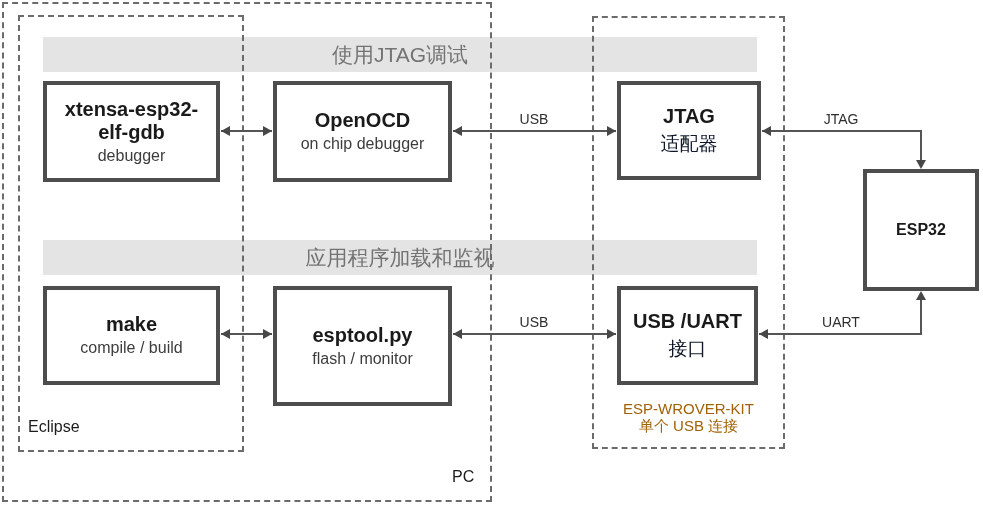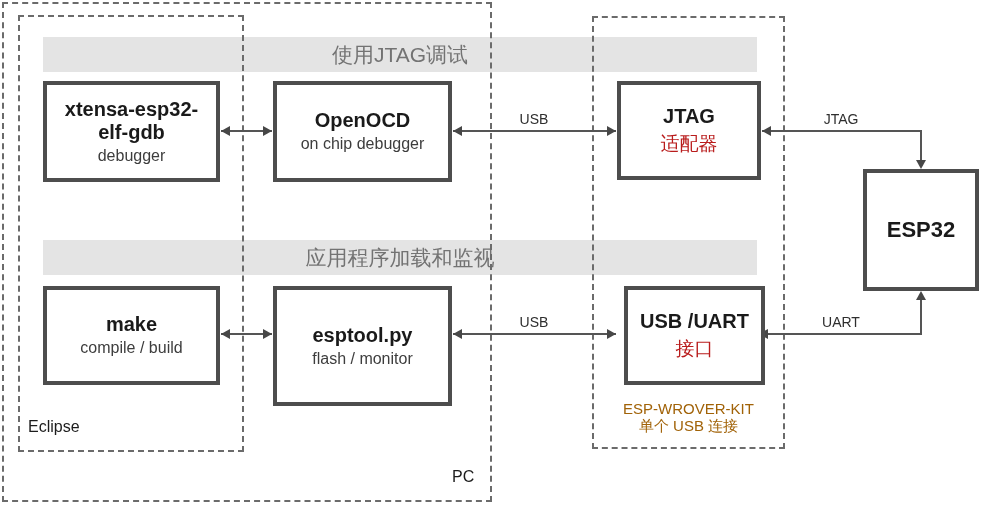--- a/index.html
+++ b/index.html
@@ -42,29 +42,29 @@
     position:absolute;
     background:#ffffff;
     border:4px solid #4d4d4d;
     box-sizing:border-box;
     display:flex;flex-direction:column;align-items:center;justify-content:center;
     text-align:center;
     z-index:3;
   }
   .node .title{font-weight:bold;font-size:20px;color:#1a1a1a;line-height:1.15;}
   .node .subtitle{font-size:16px;color:#3d3d3d;line-height:1.25;margin-top:2px;}
-  .node .subtitle-cjk{font-size:19px;color:#b91c1c;line-height:1.25;margin-top:4px;}
+  .node .subtitle-cjk{font-size:19px;color:#0f172a;line-height:1.25;margin-top:4px;}
   .node-gdb{left:43px;top:81px;width:177px;height:101px;}
   .node-openocd{left:273px;top:81px;width:179px;height:101px;}
   .node-jtag{left:617px;top:81px;width:144px;height:99px;}
   .node-esp32{left:863px;top:169px;width:116px;height:122px;}
-  .node-esp32 .title{font-size:22px;}
+  .node-esp32 .title{font-size:16px;}
   .node-make{left:43px;top:286px;width:177px;height:99px;}
   .node-esptool{left:273px;top:286px;width:179px;height:120px;}
-  .node-usbuart{left:617px;top:286px;width:141px;height:99px;margin-left:7px;}
+  .node-usbuart{left:617px;top:286px;width:141px;height:99px;}
   
   .hline,.vline{position:absolute;background:#555555;z-index:2;}
   .hline{height:2px;}
   .vline{width:2px;}
   .ah{position:absolute;width:0;height:0;z-index:2;}
   .ah-left{border-top:5px solid transparent;border-bottom:5px solid transparent;border-right:9px solid #474747;}
   .ah-right{border-top:5px solid transparent;border-bottom:5px solid transparent;border-left:9px solid #474747;}
   .ah-up{border-left:5px solid transparent;border-right:5px solid transparent;border-bottom:9px solid #474747;}
   .ah-down{border-left:5px solid transparent;border-right:5px solid transparent;border-top:9px solid #474747;}
   .wire-label{

